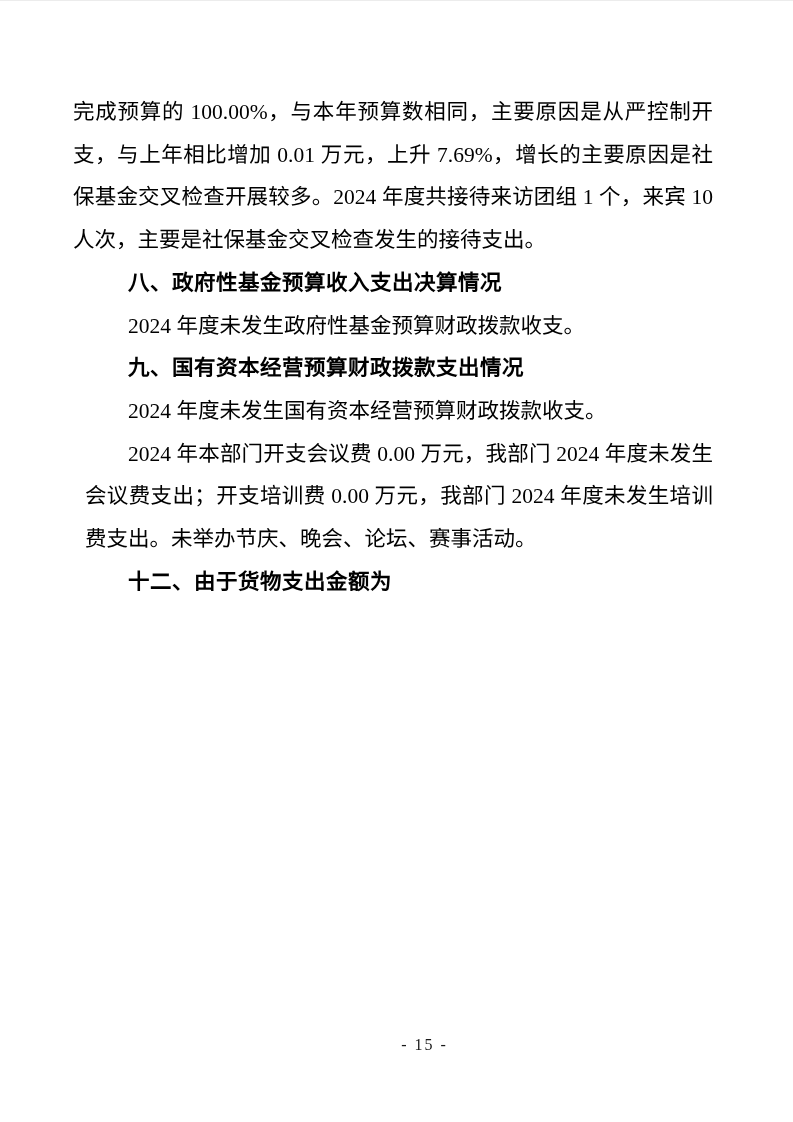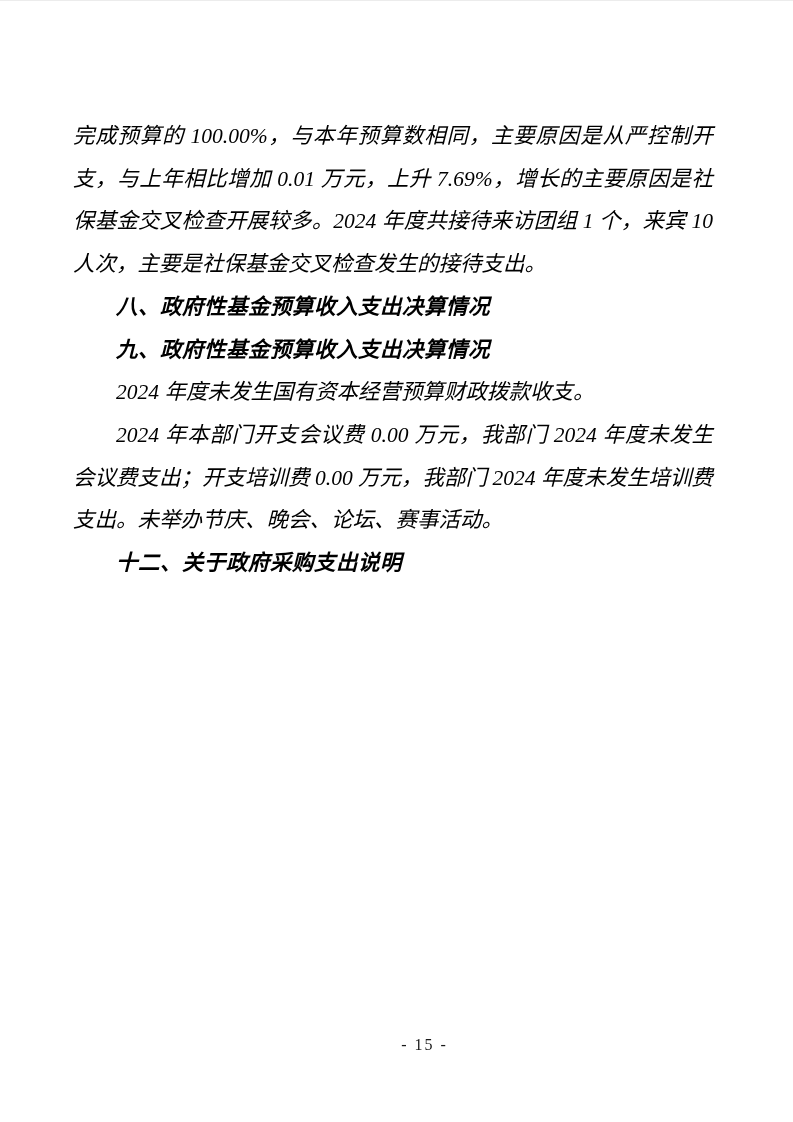--- a/index.html
+++ b/index.html
@@ -15,34 +15,34 @@
     background: #ffffff;
     overflow: hidden;
     border-top: 1px solid #ececec;
     box-sizing: border-box;
     font-family: "Liberation Serif", "DejaVu Serif", serif;
     color: #000000;
   }
   .content {
     position: absolute;
     left: 73px;
-    top: 114px;
+    top: 90px;
     width: 640px;
     font-size: 21.5px;
     line-height: 42.7px;
     text-align: justify;
     text-justify: inter-ideograph;
-    font-style: italic;
   }
   .content p {
     margin: 0;
     padding: 0;
   }
   .content p.indent {
     text-indent: 2em;
+    margin-left: 12px;
   }
   .content p.heading {
     font-family: "Liberation Sans", "DejaVu Sans", sans-serif;
     font-weight: bold;
     letter-spacing: 0.5px;
   }
   .page-footer {
     position: absolute;
     top: 1034px;
     left: 0;
@@ -56,19 +56,20 @@
     padding-left: 28px;
   }
 </style>
 </head>
 <body>
 
 <div class="page">
   <main class="content" id="content">
       <p class="body">完成预算的 100.00%，与本年预算数相同，主要原因是从严控制开支，与上年相比增加 0.01 万元，上升 7.69%，增长的主要原因是社保基金交叉检查开展较多。2024 年度共接待来访团组 1 个，来宾 10 人次，主要是社保基金交叉检查发生的接待支出。</p>
       <p class="heading indent">八、政府性基金预算收入支出决算情况</p>
-      <p class="heading indent">九、政府性基金预算收入支出决算情况</p>
+      <p class="body indent">2024 年度未发生政府性基金预算财政拨款收支。</p>
+      <p class="heading indent">九、国有资本经营预算财政拨款支出情况</p>
       <p class="body indent">2024 年度未发生国有资本经营预算财政拨款收支。</p>
       <p class="body indent">2024 年本部门开支会议费 0.00 万元，我部门 2024 年度未发生会议费支出；开支培训费 0.00 万元，我部门 2024 年度未发生培训费支出。未举办节庆、晚会、论坛、赛事活动。</p>
-      <p class="heading indent">十二、关于政府采购支出说明</p>
+      <p class="heading indent">十二、由于货物支出金额为</p>
     </main>
   <footer class="page-footer">- 15 -</footer>
 </div>
 
 </body></html>

